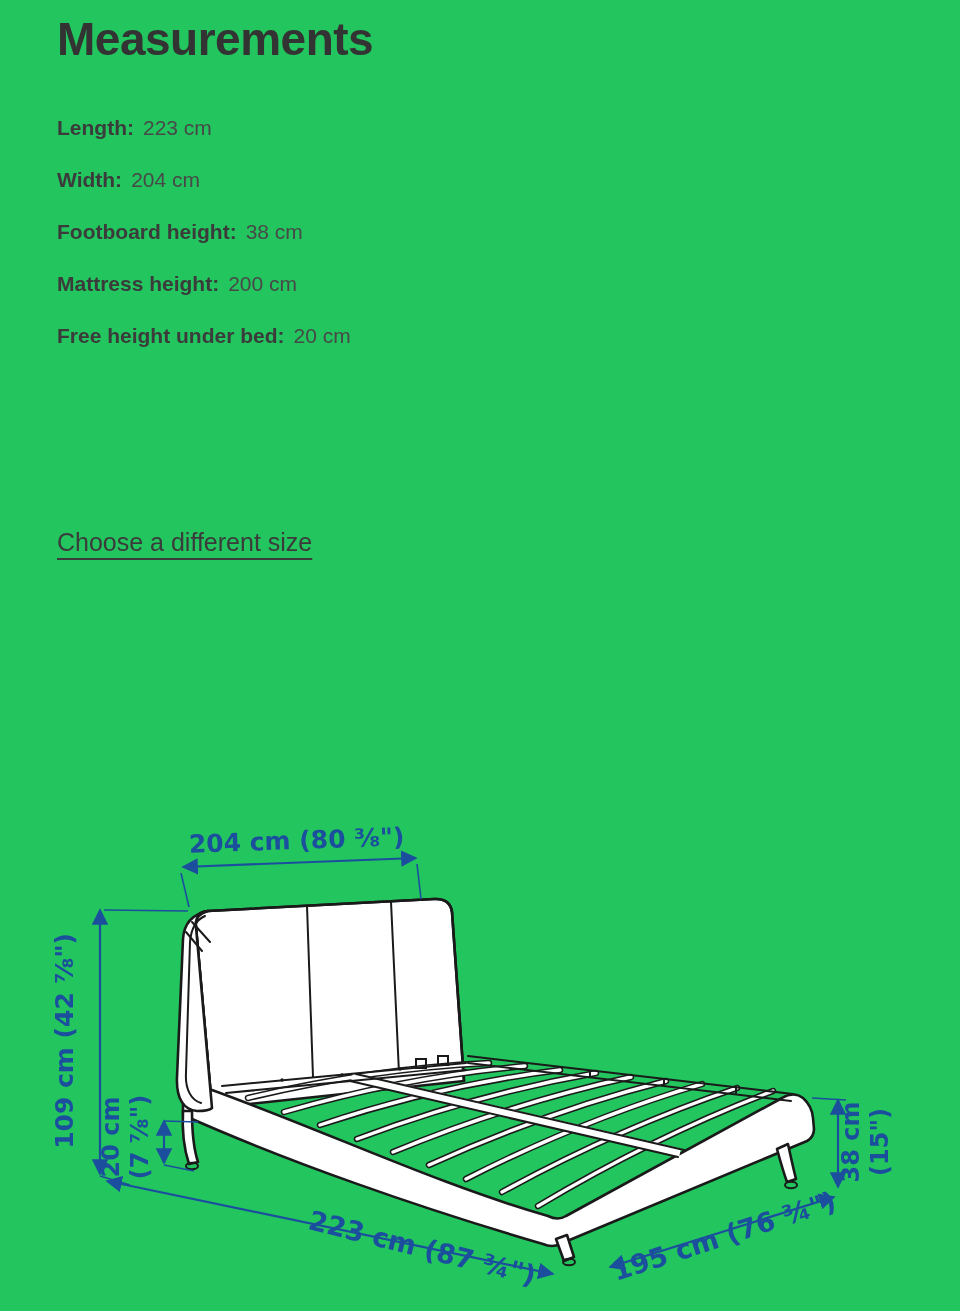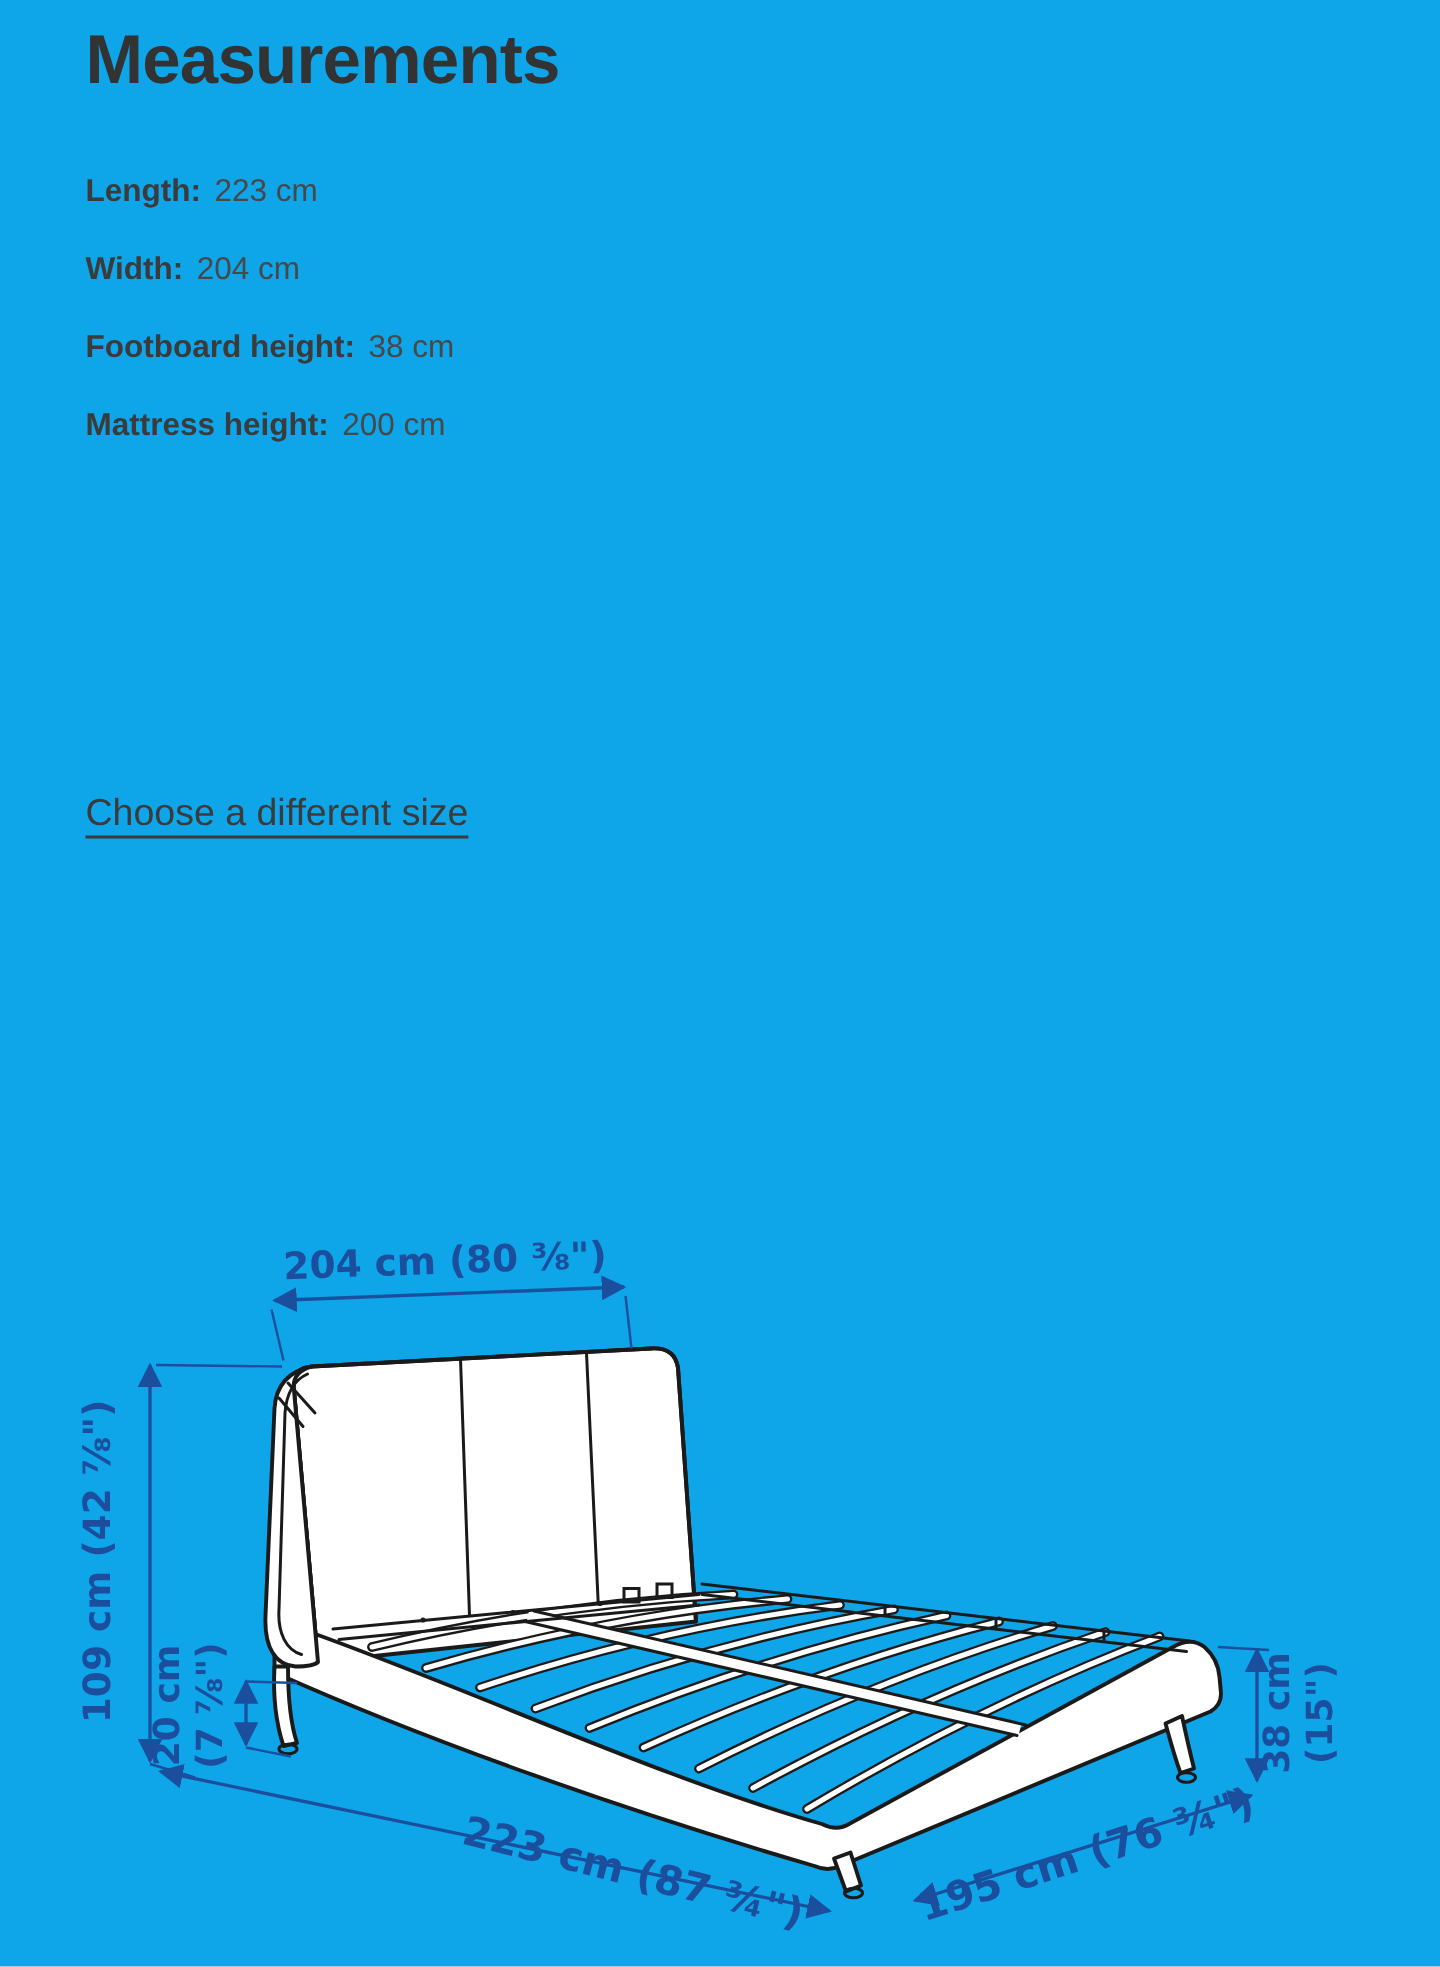--- a/index.html
+++ b/index.html
@@ -1,17 +1,17 @@
 <!DOCTYPE html>
 <html><head>
 <meta charset="utf-8">
 <title>Measurements</title>
 <style>
   html,body{margin:0;padding:0;background:#fff;}
-  .page{position:relative;width:960px;height:1311px;background:#0ea5e9;overflow:hidden;
+  .page{position:relative;width:960px;height:1311px;background:#22c55e;overflow:hidden;
         font-family:"Liberation Sans",sans-serif;}
   .title{margin:0;position:absolute;left:57px;top:12px;font-size:46px;font-weight:700;
          color:#333333;letter-spacing:-.5px;}
   .measure-list{position:absolute;left:57px;top:102px;list-style:none;margin:0;padding:0;}
   .measure-list li{font-size:21px;line-height:52px;color:#484848;white-space:nowrap;}
   .measure-list .lab{font-weight:700;color:#3b3b3b;margin-right:9px;}
   .size-link{position:absolute;left:57px;top:528px;font-size:25px;color:#3b3b3b;
              text-decoration:underline;text-underline-offset:7px;text-decoration-thickness:2px;
              cursor:pointer;}
   .diagram{position:absolute;left:0;top:815px;width:960px;height:496px;}
@@ -33,20 +33,22 @@
 
   <ul class="measure-list">
     <li>
       <span class="lab">Length:</span><span class="val">223 cm</span></li>
     <li>
       <span class="lab">Width:</span><span class="val">204 cm</span></li>
     <li>
       <span class="lab">Footboard height:</span><span class="val">38 cm</span></li>
     <li>
       <span class="lab">Mattress height:</span><span class="val">200 cm</span></li>
+    <li>
+      <span class="lab">Free height under bed:</span><span class="val">20 cm</span></li>
   </ul>
 
   <a class="size-link" href="#">Choose a different size</a>
 
   <svg class="diagram" viewBox="0 0 960 496" xmlns="http://www.w3.org/2000/svg">
     <defs>
       <marker id="arr" viewBox="0 0 10 10" refX="9" refY="5" markerWidth="7.5" markerHeight="7.5" orient="auto-start-reverse">
         <path d="M0,0 L10,5 L0,10 Z" fill="#1b4f9e"></path>
       </marker>
     </defs>

